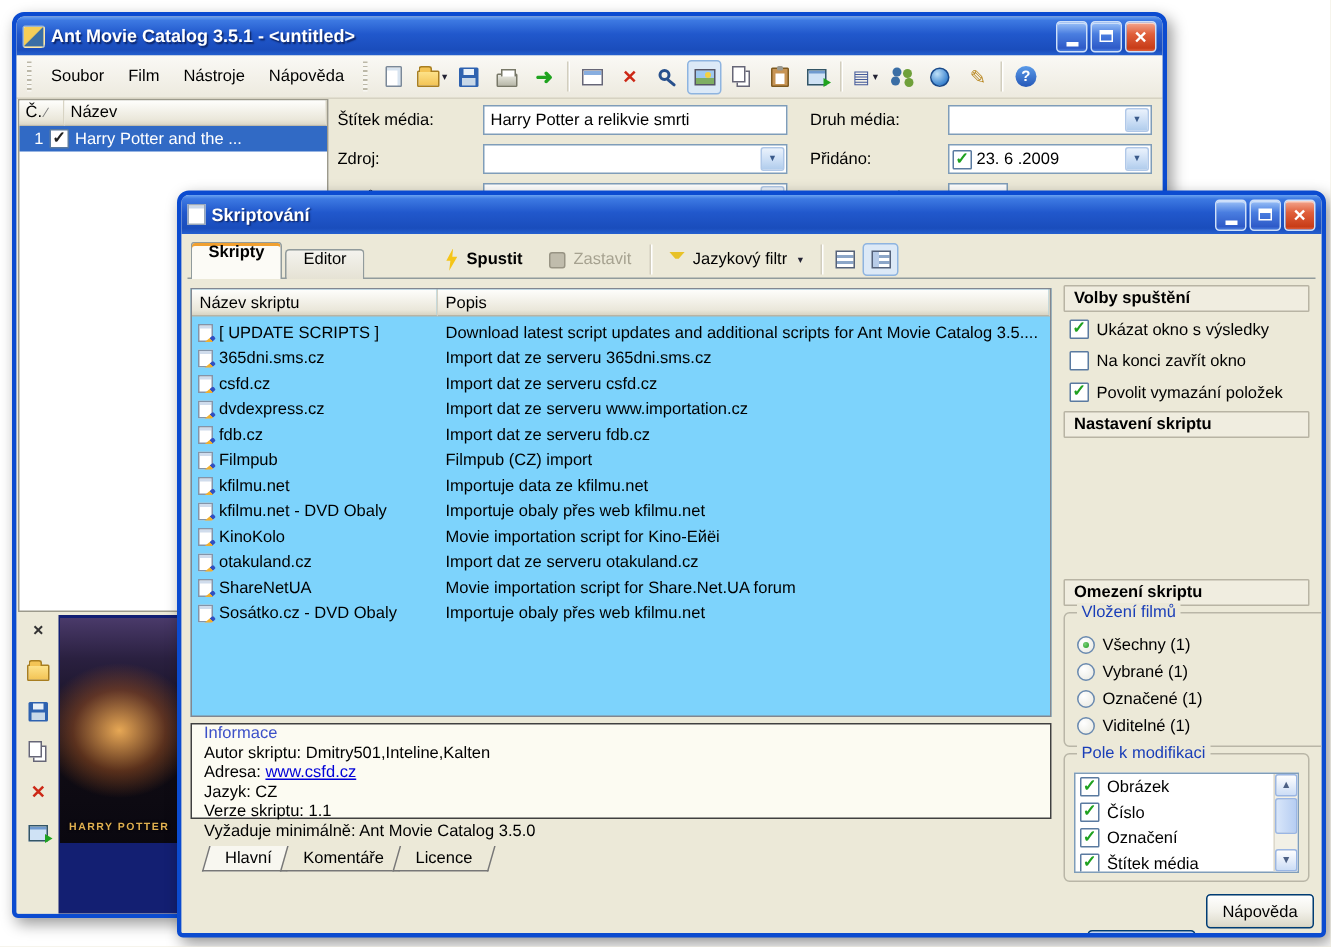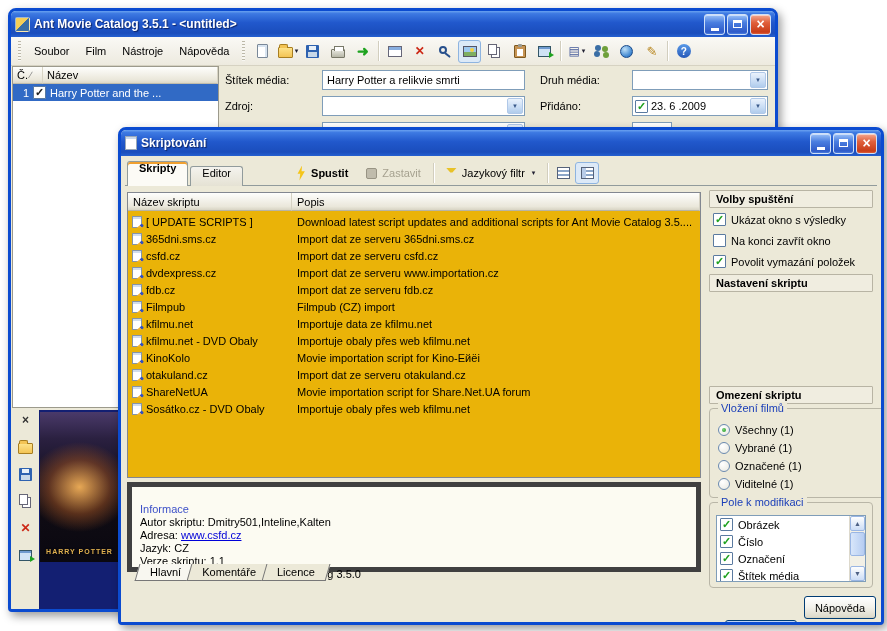--- a/index.html
+++ b/index.html
@@ -100,33 +100,33 @@
   .dtb.pressed{background:#DCE9F7;border-color:#8EB4E0}
   .dtb .bold{font-weight:bold}
   .dtb.disabled{color:#A6A290}
   .bolt{width:10px;height:15px;background:#F5C518;clip-path:polygon(60% 0,15% 55%,42% 55%,34% 100%,88% 38%,55% 38%)}
   .stopico{width:11px;height:11px;border-radius:2px;background:#C0BCAC;border:1px solid #989484}
   .funnel{width:11px;height:5px;background:#E8C228;clip-path:polygon(0 0,100% 0,60% 100%,40% 100%);position:relative;margin-top:-6px}
   .funnel::after{content:"";position:absolute;left:4px;top:5px;width:3px;height:6px;background:#E8C228}
   .vlist{width:13px;height:12px;border:1px solid #55627A;background:repeating-linear-gradient(180deg,#fff 0 2px,#8CA6C8 2px 4px)}
   .vdet{width:13px;height:12px;border:1px solid #55627A;background:linear-gradient(90deg,#B8CCE8 0 4px,rgba(0,0,0,0) 4px),repeating-linear-gradient(180deg,#fff 0 2px,#8CA6C8 2px 4px)}
 
-  .stable{position:absolute;left:6px;top:36px;width:574px;height:286px;background:#eab308;border:1px solid #828790}
+  .stable{position:absolute;left:6px;top:36px;width:574px;height:286px;background:#7dd3fc;border:1px solid #828790}
   .st-head{display:flex;height:18px}
   .shc{background:linear-gradient(#FEFEFC,#EAE7DA 80%,#D8D4C4);border-right:1px solid #D5D2C4;border-bottom:1px solid #B8B4A4;padding:1px 5px;display:flex;align-items:center}
   .shc1{width:164px;flex:none}.shc2{flex:1}
   .srows{position:absolute;left:0;right:0;top:18px;bottom:0;overflow:hidden}
   .srow{display:flex;align-items:flex-end;height:17px}
   .srow.selected{background:#316AC5;color:#fff}
   .sc1{width:164px;flex:none;display:flex;align-items:center;gap:4px;padding-left:4px;white-space:nowrap;overflow:hidden}
   .sc2{flex:1;padding-left:5px;white-space:nowrap;overflow:hidden}
   .scripti{width:10px;height:12px;background:#fff;border:1px solid #8494A8;position:relative;flex:none;box-shadow:inset 0 2px 0 #D0DCEC}
   .scripti::after{content:"";position:absolute;right:-3px;bottom:-2px;width:9px;height:3px;background:linear-gradient(90deg,#F0B030 70%,#3050C0 70%);transform:rotate(-40deg);border-radius:1px}
 
-  .info{position:absolute;left:6px;top:326px;width:574px;height:90px;background:#FCFBF2;border:5px solid #404040;padding:16px 8px;line-height:13px}
+  .info{position:absolute;left:6px;top:326px;width:574px;height:64px;background:#FCFBF2;border:1px solid #404040;padding:0 8px;line-height:13px}
   .info-h{color:#3C50C8}
   .addr-link{color:#0000D8;text-decoration:underline}
   .btabs{position:absolute;left:16px;top:408px;display:flex;height:17px}
   .btab{position:relative;padding:2px 13px;margin-right:-5px}
   .btab::before{content:"";position:absolute;inset:0;background:#ECE9D8;border:1px solid #777;border-top:none;transform:skewX(-16deg)}
   .btab.active::before{background:#F8F7F0}
   .btab span{position:relative}
 
   .shead{position:absolute;width:164px;font-weight:bold;padding:2px 6px;background:#F0EDE0;border:1px solid #B8B4A4;border-radius:1px}
   .cbrow{display:flex;align-items:center;gap:5px;height:21px;padding-left:4px}

